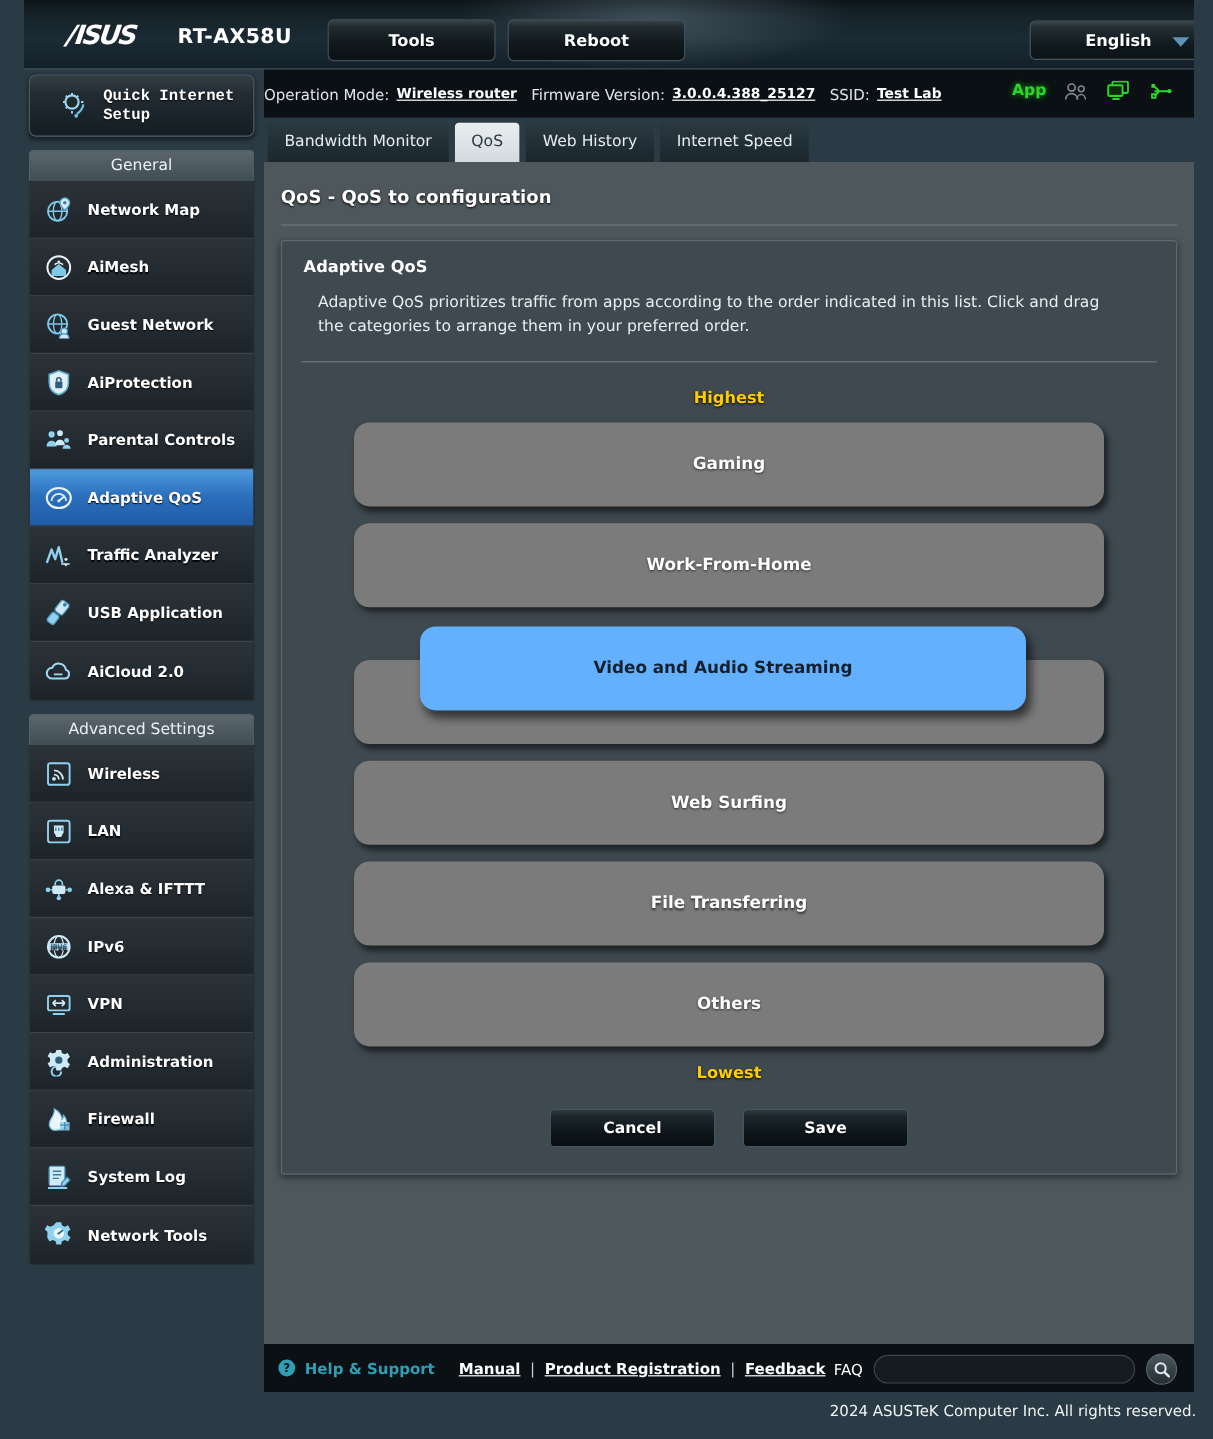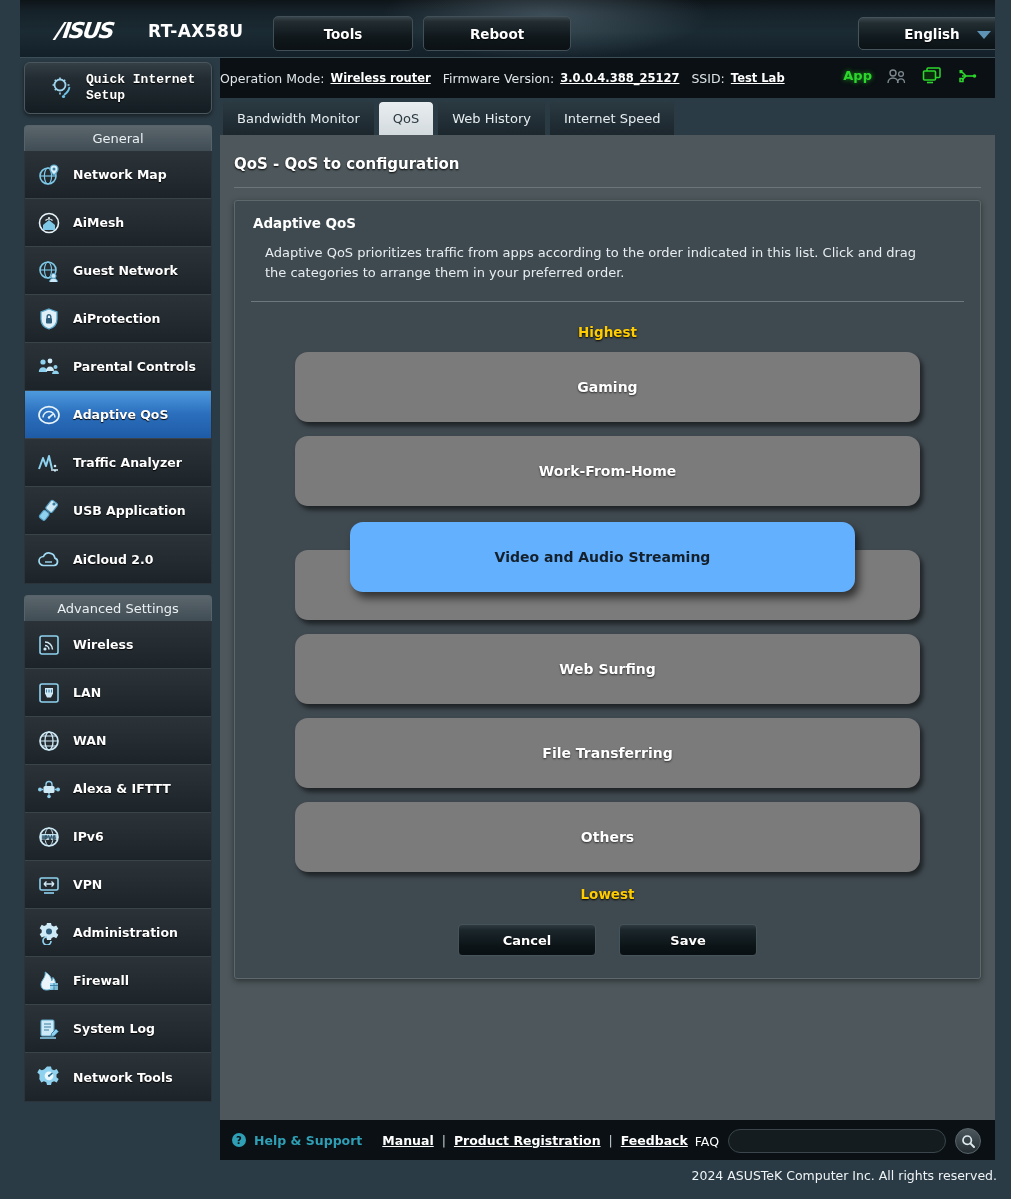--- a/index.html
+++ b/index.html
@@ -448,30 +448,20 @@
         <span class="navicon">
           <svg width="24" height="24" viewBox="0 0 24 24">
               <rect x="3" y="3" width="18" height="18" rx="2" fill="none" stroke="#8ed2ef" stroke-width="1.6"></rect>
               <path d="M8 7h8v5.5l-2 4h-4l-2-4z" fill="#cfeaf7"></path>
               <path d="M9.5 8.5v3M12 8.5v3M14.5 8.5v3" stroke="#3b7da0" stroke-width="1.1"></path>
             </svg>
         </span>
         <span>LAN</span>
       </div>
 
-      <div class="navitem">
-        <span class="navicon">
-          <svg width="24" height="24" viewBox="0 0 24 24">
-              <circle cx="12" cy="12" r="9" fill="none" stroke="#cfeaf7" stroke-width="1.7"></circle>
-              <ellipse cx="12" cy="12" rx="4" ry="9" fill="none" stroke="#cfeaf7" stroke-width="1.3"></ellipse>
-              <path d="M3 12h18M4.8 7h14.4M4.8 17h14.4" stroke="#cfeaf7" stroke-width="1.2"></path>
-            </svg>
-        </span>
-        <span>WAN</span>
-      </div>
 
       <div class="navitem">
         <span class="navicon">
           <svg width="24" height="24" viewBox="0 0 24 24">
               <rect x="6.5" y="9" width="11" height="7" rx="1.6" fill="#cfeaf7"></rect>
               <path d="M9 9V7.5a3 3 0 0 1 6 0V9" fill="none" stroke="#8ed2ef" stroke-width="1.4"></path>
               <circle cx="3" cy="12.5" r="2" fill="#8ed2ef"></circle>
               <circle cx="21" cy="12.5" r="2" fill="#8ed2ef"></circle>
               <circle cx="12" cy="19.5" r="1.8" fill="#8ed2ef"></circle>
               <path d="M5 12.5h1.5M17.5 12.5H19M12 16v1.7" stroke="#8ed2ef" stroke-width="1.3"></path>

